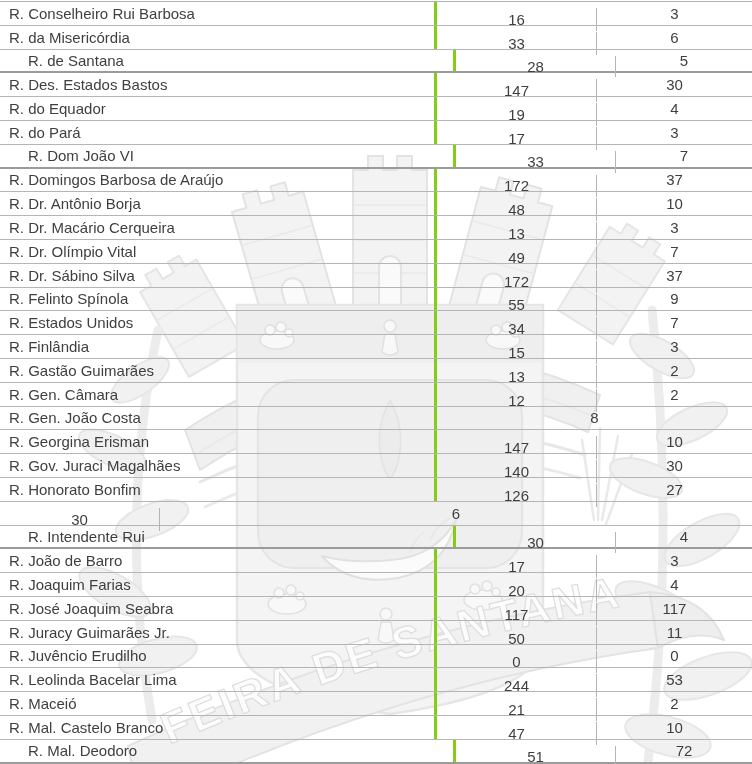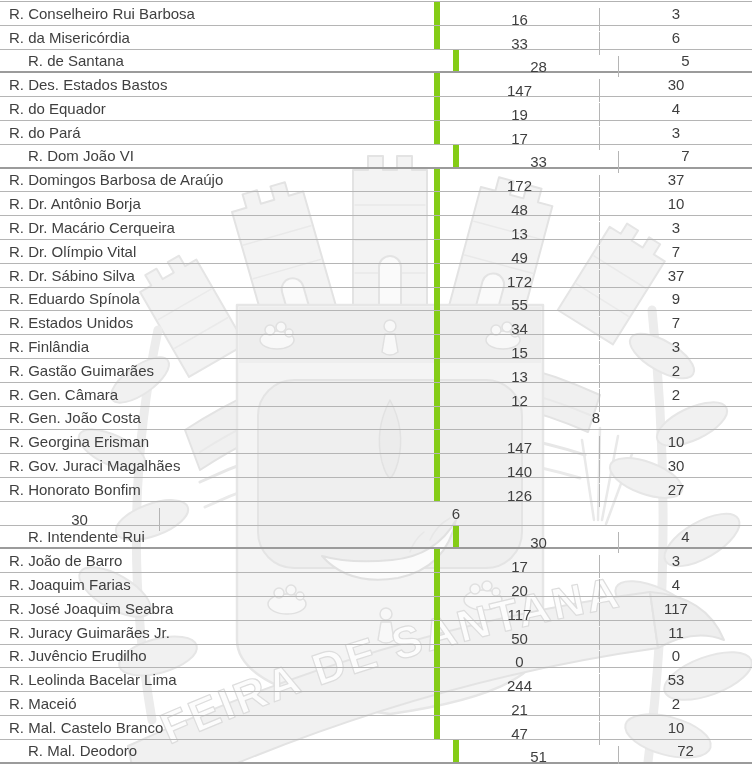--- a/index.html
+++ b/index.html
@@ -5,21 +5,21 @@
   html,body{margin:0;padding:0;background:#ffffff;}
   .screen{
     position:relative;width:752px;height:764px;overflow:hidden;background:#ffffff;
     font-family:"Liberation Sans",sans-serif;
   }
   .watermark{position:absolute;left:0;top:0;width:752px;height:764px;pointer-events:none;}
   .table{position:absolute;left:0;top:0;width:752px;border-top:1px solid #b2b2b2;margin-top:1px;}
   .row{display:flex;height:22.8px;border-bottom:1px solid #b5b5b5;align-items:center;}
   .row.thick{border-bottom:2px solid #9b9b9b;height:21.8px;padding-left:19px;}
   .cell{font-size:15px;color:#3f3f3f;white-space:nowrap;overflow:hidden;}
-  .cell.name{width:425px;padding-left:9px;border-right:6px solid #84cc16;height:100%;display:flex;align-items:center;}
+  .cell.name{width:425px;padding-left:9px;border-right:3px solid #84cc16;height:100%;display:flex;align-items:center;}
   .cell.v1{width:159px;border-right:1px solid #b5b5b5;text-align:center;height:100%;display:flex;align-items:center;justify-content:center;margin-top:12px;}
   .cell.v2{flex:1;text-align:center;height:100%;display:flex;align-items:center;justify-content:center;}
 </style>
 </head>
 <body>
 
 <div class="screen">
 
   <svg class="watermark" viewBox="0 0 752 764" xmlns="http://www.w3.org/2000/svg">
     <g stroke-linejoin="round" stroke-linecap="round">
@@ -186,21 +186,21 @@
           <div class="cell name">R. Dr. Olímpio Vital</div>
           <div class="cell v1">49</div>
           <div class="cell v2">7</div>
         </div>
         <div class="row">
           <div class="cell name">R. Dr. Sábino Silva</div>
           <div class="cell v1">172</div>
           <div class="cell v2">37</div>
         </div>
         <div class="row">
-          <div class="cell name">R. Eduardo Spínola</div>
+          <div class="cell name">R. Felinto Spínola</div>
           <div class="cell v1">55</div>
           <div class="cell v2">9</div>
         </div>
         <div class="row">
           <div class="cell name">R. Estados Unidos</div>
           <div class="cell v1">34</div>
           <div class="cell v2">7</div>
         </div>
         <div class="row">
           <div class="cell name">R. Finlândia</div>

